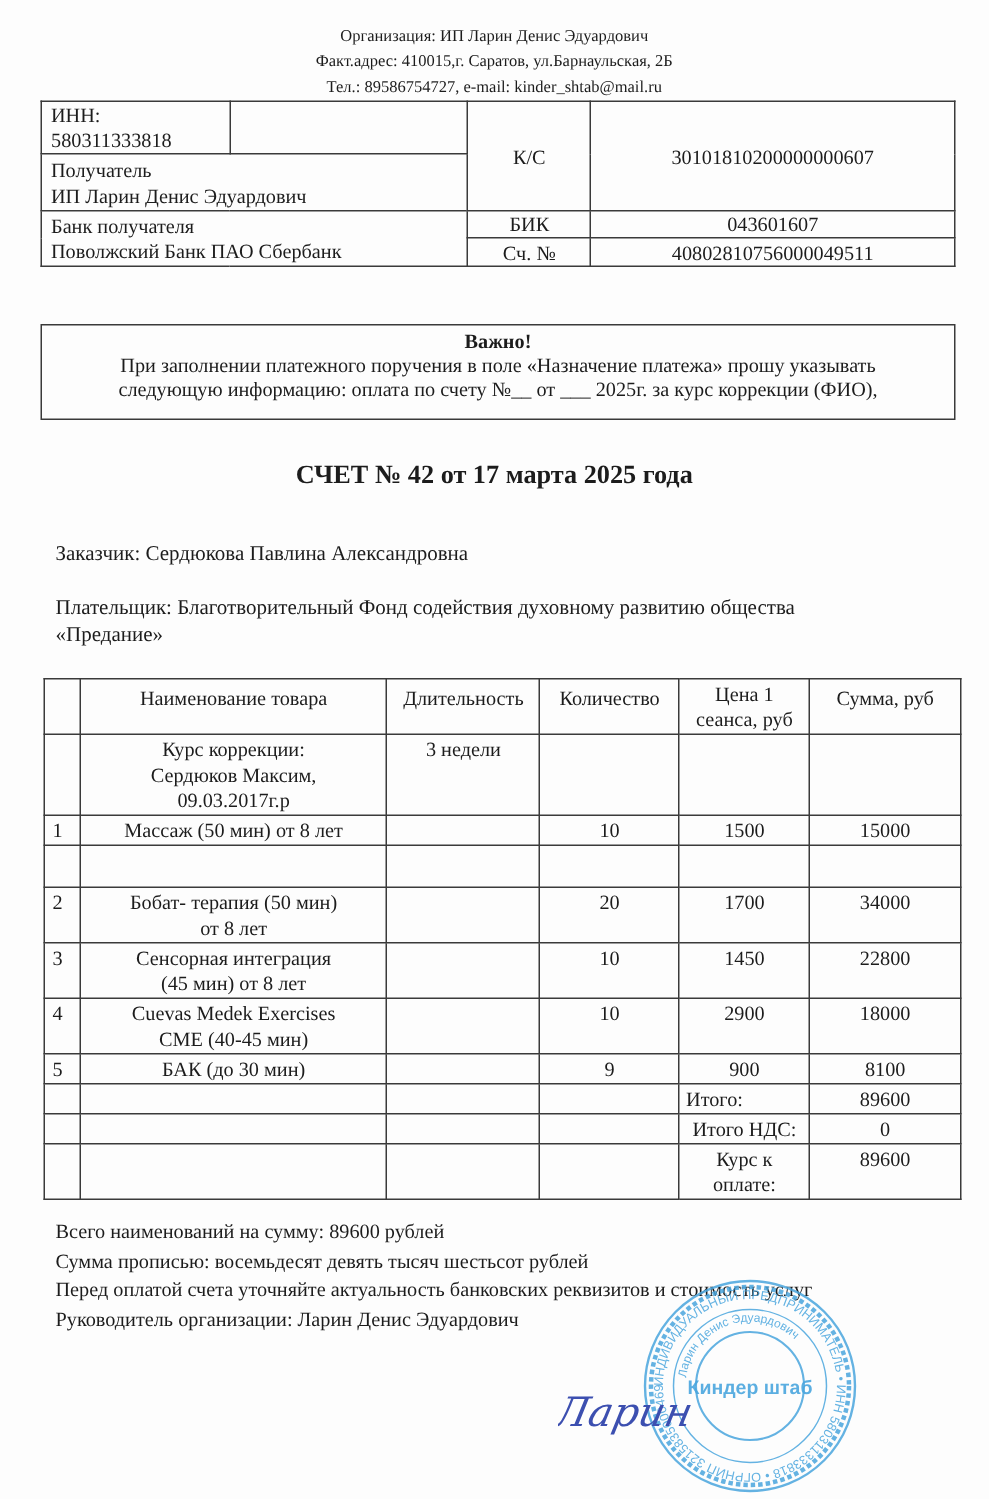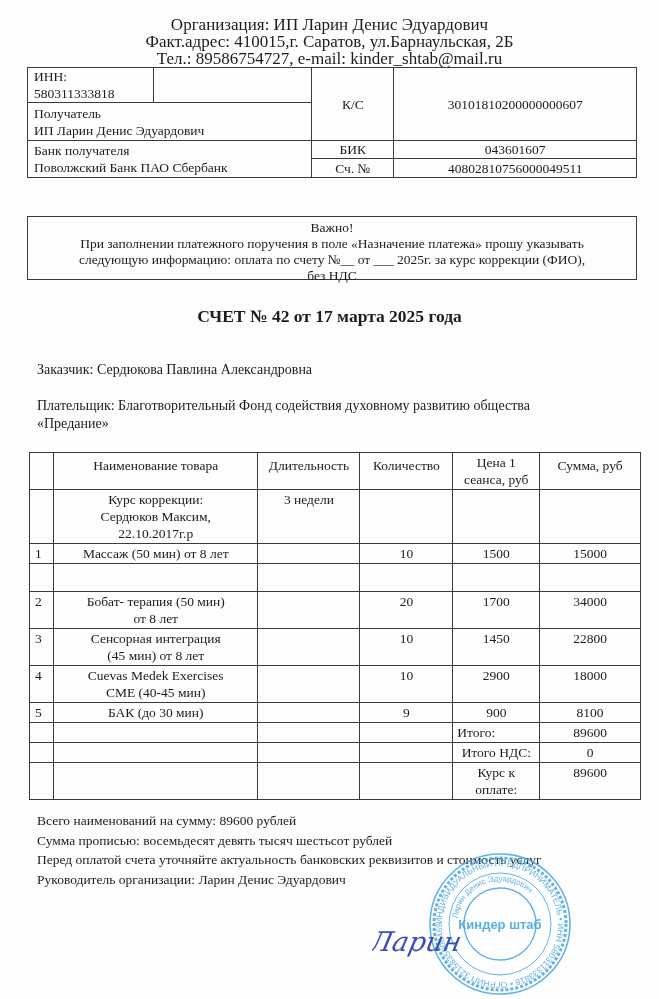--- a/index.html
+++ b/index.html
@@ -1,26 +1,26 @@
 <!DOCTYPE html>
 <html><head>
 <meta charset="utf-8">
 <style>
   html, body { margin: 0; padding: 0; background: #fdfdfd; }
   body { width: 659px; height: 999px; position: relative; overflow: hidden;
          font-family: "Liberation Serif", serif; color: #1c1c1c; font-size: 13px; }
   .abs { position: absolute; }
-  .org-header { left: 0; width: 659px; top: 16px; line-height: 17px; font-size: 17px; text-align: center; }
+  .org-header { left: 0; width: 659px; top: 16px; line-height: 17px; font-size: 11px; text-align: center; }
   table { border-collapse: collapse; position: absolute; }
   td { border: 1px solid #3a3a3a; padding: 0 6px; vertical-align: middle; font-size: 13.5px; line-height: 17px; }
   .bank { left: 27px; top: 67px; width: 610px; }
   .bank td.num { text-align: center; }
   .important { left: 27px; top: 216px; width: 610px; height: 64px; border: 1px solid #3a3a3a;
                box-sizing: border-box; text-align: center; font-size: 13.5px; line-height: 16px; padding-top: 3px; }
-  .important b { font-weight: normal; }
+  .important b { font-weight: bold; }
   .title { left: 0; width: 659px; top: 306px; font-size: 17.5px; font-weight: bold; text-align: center; }
   .para { left: 37px; font-size: 14px; line-height: 18px; }
   .inv { left: 29px; top: 452px; width: 612px; }
   .inv td { text-align: center; vertical-align: top; padding: 1px 4px; font-size: 13.5px; line-height: 17px; }
   .inv td.idx { text-align: left; padding-left: 5px; }
   .inv td.lbl { text-align: left; }
   .footer { left: 37px; top: 811px; font-size: 13.5px; line-height: 19.5px; }
   .stamp { left: 428px; top: 852px; width: 144px; height: 144px; }
   .signature { left: 372px; top: 915px; width: 100px; height: 50px; }
 </style>
@@ -68,21 +68,20 @@
     <td class="num">Сч. №</td>
     <td class="num">40802810756000049511</td>
   </tr>
 </tbody>
   </table>
 
 <div class="abs important">
   <div><b>Важно!</b></div>
   <div>При заполнении платежного поручения в поле «Назначение платежа» прошу указывать</div>
   <div>следующую информацию: оплата по счету №__ от ___ 2025г. за курс коррекции (ФИО),</div>
-  <div>без НДС</div>
 </div>
 
 <div class="abs title">СЧЕТ № 42 от 17 марта 2025 года</div>
 
 <div class="abs para" style="top:361px">Заказчик: Сердюкова Павлина Александровна</div>
 <div class="abs para" style="top:397px">Плательщик: Благотворительный Фонд содействия духовному развитию общества</div>
 <div class="abs para" style="top:415px">«Предание»</div>
 
 <table class="inv">
   <colgroup>
@@ -103,21 +102,21 @@
       <div>Цена 1</div>
       <div>сеанса, руб</div>
     </td>
     <td style="padding-top:4px">Сумма, руб</td>
   </tr>
   <tr style="height:53px">
     <td></td>
     <td>
       <div>Курс коррекции:</div>
       <div>Сердюков Максим,</div>
-      <div>22.10.2017г.р</div>
+      <div>09.03.2017г.р</div>
     </td>
     <td>3 недели</td>
     <td></td>
         <td></td>
         <td></td>
   </tr>
   <tr style="height:20px">
     <td class="idx">1</td>
     <td>Массаж (50 мин) от 8 лет</td>
     <td></td>

